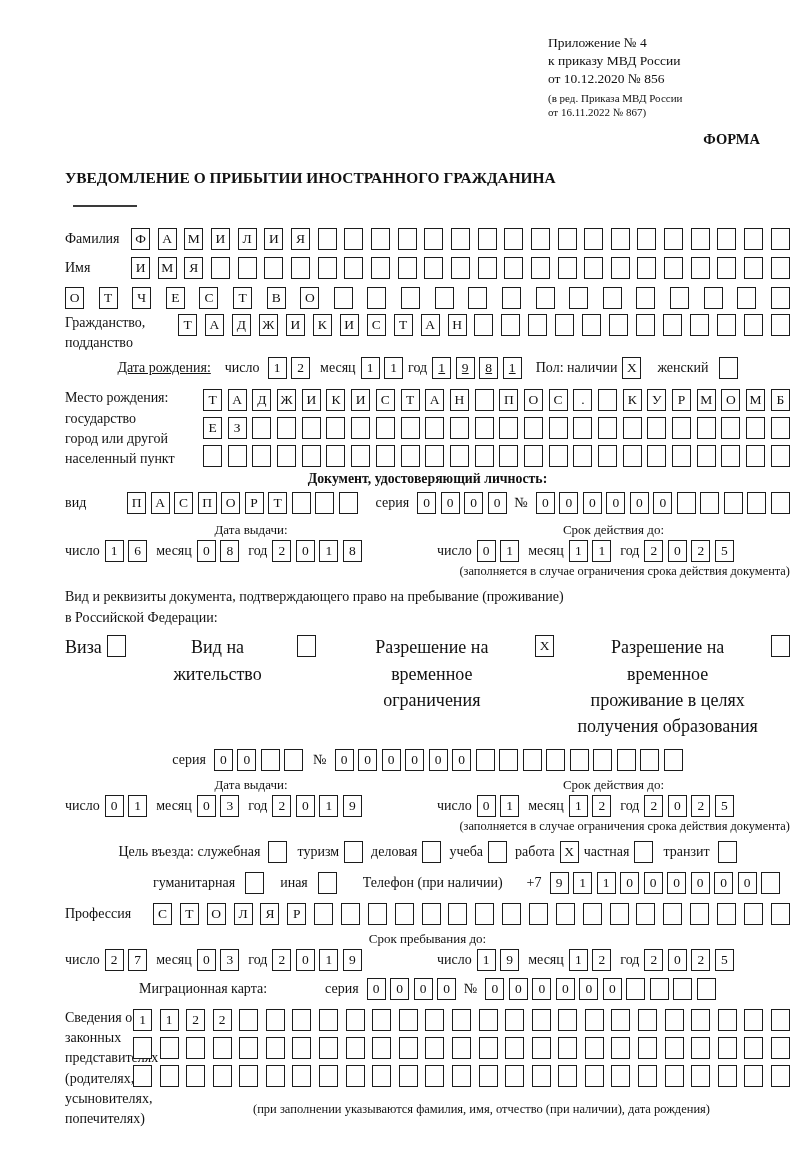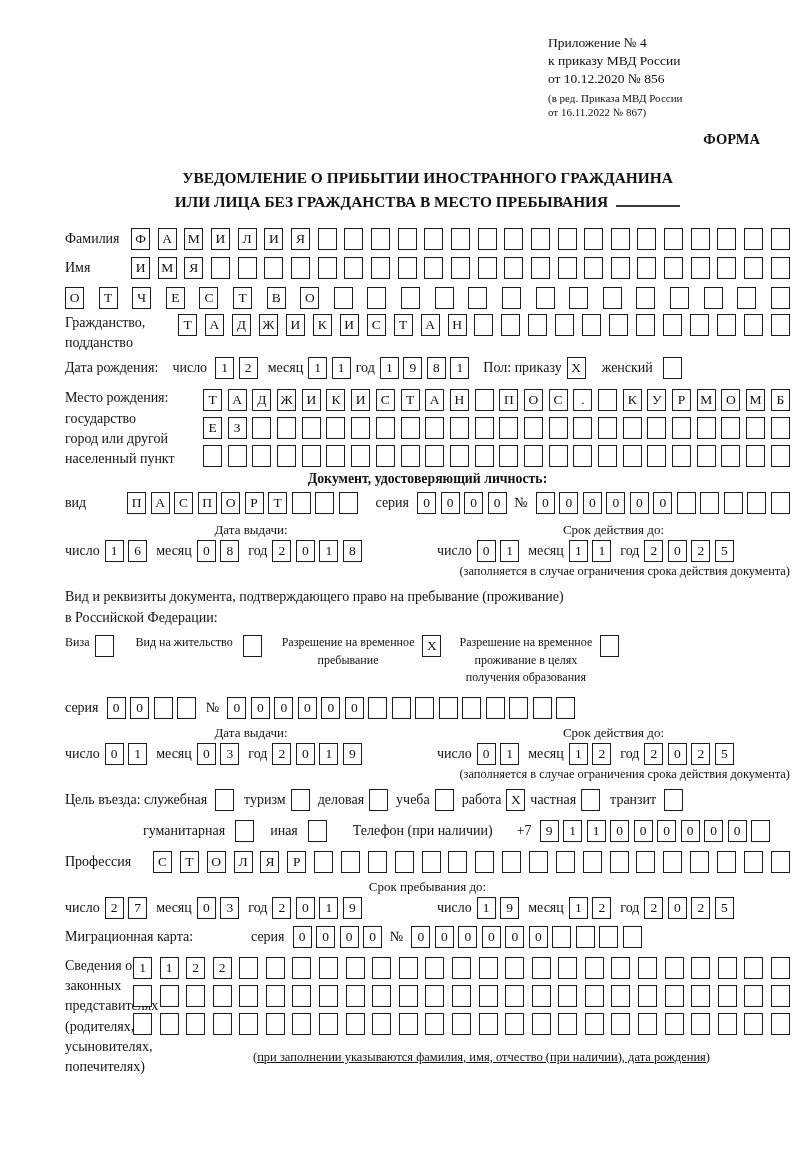--- a/index.html
+++ b/index.html
@@ -6,85 +6,85 @@
   .page{
     width:800px;height:1163px;box-sizing:border-box;overflow:hidden;
     padding:34px 10px 0 65px;background:#ffffff;color:#111;
     font-family:"Liberation Serif","DejaVu Serif",serif;
   }
   
   .annex{margin-left:auto;width:242px;font-size:13.5px;line-height:1.33;}
   .annex .small{font-size:11px;line-height:1.3;margin-top:3px;}
   .forma{text-align:right;font-weight:bold;font-size:14.5px;margin-top:12px;padding-right:30px;}
   
-  .title{text-align:center;font-weight:bold;font-size:15.4px;line-height:1.5;margin-top:18px;}
+  .title{font-weight:bold;font-size:15.4px;line-height:1.5;margin-top:18px;}
   .blank{display:inline-block;width:64px;border-bottom:2px solid #3a3a3a;height:0.95em;margin-left:8px;}
   .sect{text-align:center;font-weight:bold;font-size:14.2px;margin-top:24px;margin-left:-8px;}
   .form{margin-top:15px;}
   
-  .row{display:flex;align-items:center;margin-bottom:7px;}
+  .row{display:flex;align-items:center;margin-bottom:7px;justify-content:center;}
   .mrow{display:flex;align-items:flex-start;margin-bottom:4px;}
   .lbl{font-size:14px;flex:0 0 auto;}
   .mlabel{font-size:14px;line-height:1.45;flex:0 0 auto;}
   .w66{width:66px;} .w88{width:88px;} .w113{width:113px;} .w138{width:138px;} .w68{width:68px;}
   .mcells{flex:1;display:flex;flex-direction:column;gap:6px;padding-top:1px;}
   
   .cells{display:flex;flex:0 0 auto;}
   .cells.stretch{flex:1 1 auto;justify-content:space-between;}
   .cell{
     width:19px;height:22px;box-sizing:border-box;border:1.5px solid #1c1c1c;
     display:inline-flex;align-items:center;justify-content:center;
     font-size:13.5px;background:#fff;flex:0 0 auto;
   }
   .cells:not(.stretch) .cell{margin-right:4.5px;}
   .cells:not(.stretch) .cell:last-child{margin-right:0;}
-  .mr5{margin-right:5px;} .mr8{margin-right:8px;} .mr10{margin-right:10px;} .mr14{margin-right:14px;} .mr16{margin-right:16px;}
+  .mr5{margin-right:5px;} .mr8{margin-right:8px;} .mr10{margin-right:10px;} .mr14{margin-right:14px;text-decoration:underline;} .mr16{margin-right:16px;}
   .ml8{margin-left:8px;}
   
   .subhdr{text-align:center;font-weight:bold;font-size:13.8px;margin:2px 0 5px 0;}
   
   .dhdr{display:flex;font-size:13px;margin-bottom:2px;}
   .dhdr .dl{width:372px;text-align:center;}
   .dhdr .dr{flex:1;text-align:center;}
   .drow{display:flex;align-items:center;margin-bottom:2px;}
   .dgrp{display:flex;align-items:center;}
   .dgrp .lbl{margin-right:5px;}
   .dgrp .cells{margin-right:9px;}
   .dgrp.left{width:372px;}
   .note{font-size:12.4px;text-align:right;margin-bottom:7px;}
   .plain{font-size:14px;line-height:1.5;}
   
   .visarow{display:flex;align-items:flex-start;margin:6px 0 10px 0;}
-  .vlabel{font-size:12px;line-height:1.45;text-align:center;}
+  .vlabel{font-size:18px;line-height:1.45;text-align:center;}
   .visarow .cells{margin-top:1px;}
   
   .purpose{margin-bottom:9px;}
   .indent{margin-left:78px;}
   
-  .caption{font-size:12.5px;margin-top:9px;text-align:center;padding-left:40px;text-decoration:underline;}
+  .caption{font-size:12.5px;margin-top:9px;text-align:center;padding-left:40px;}
 </style>
 </head>
 <body>
 
 <div class="page">
 
   <div class="annex">
     <div>Приложение № 4</div>
     <div>к приказу МВД России</div>
     <div>от 10.12.2020 № 856</div>
     <div class="small">
       <div>(в ред. Приказа МВД России</div>
       <div>от 16.11.2022 № 867)</div>
     </div>
   </div>
   <div class="forma">ФОРМА</div>
 
   <div class="title">
     <div>УВЕДОМЛЕНИЕ О ПРИБЫТИИ ИНОСТРАННОГО ГРАЖДАНИНА</div>
-    <div><span>ИЛИ ЛИЦА БЕЗ ГРАЖДАНСТВА В МЕСТО ПРЕБЫВАНИЯ</span><span class="blank"></span></div>
+    <div><span class="blank"></span></div>
   </div>
 
   <div class="form">
 
     <div class="row">
       <span class="lbl w66">Фамилия</span>
       <span class="cells stretch">
           <span class="cell">Ф</span>
           <span class="cell">А</span>
           <span class="cell">М</span>
@@ -219,21 +219,21 @@
           <span class="cell">1</span>
           <span class="cell">1</span>
         </span>
       <span class="lbl mr5">год</span>
       <span class="cells mr14">
           <span class="cell">1</span>
           <span class="cell">9</span>
           <span class="cell">8</span>
           <span class="cell">1</span>
         </span>
-      <span class="lbl mr5">Пол: приказу</span>
+      <span class="lbl mr5">Пол: наличии</span>
       <span class="cells mr16">
           <span class="cell">X</span>
         </span>
       <span class="lbl mr10">женский</span>
       <span class="cells">
           <span class="cell"></span>
         </span>
     </div>
 
     <div class="mrow" style="margin-bottom:2px;">
@@ -416,21 +416,21 @@
       <span class="vlabel mr5">Виза</span>
       <span class="cells" style="margin-right:22px;">
           <span class="cell"></span>
         </span>
       <span class="vlabel mr10">Вид на жительство</span>
       <span class="cells" style="margin-right:20px;">
           <span class="cell"></span>
         </span>
       <span class="vlabel mr8">
         <span>Разрешение на временное</span><br>
-        <span>пребывание</span>
+        <span>ограничения</span>
       </span>
       <span class="cells" style="margin-right:18px;">
           <span class="cell">X</span>
         </span>
       <span class="vlabel mr8">
         <span>Разрешение на временное</span><br>
         <span>проживание в целях</span><br>
         <span>получения образования</span>
       </span>
       <span class="cells">

